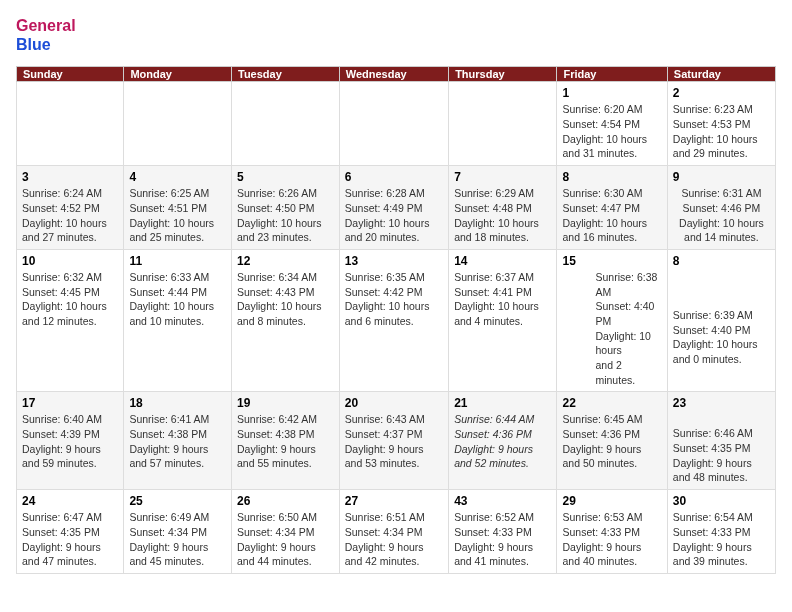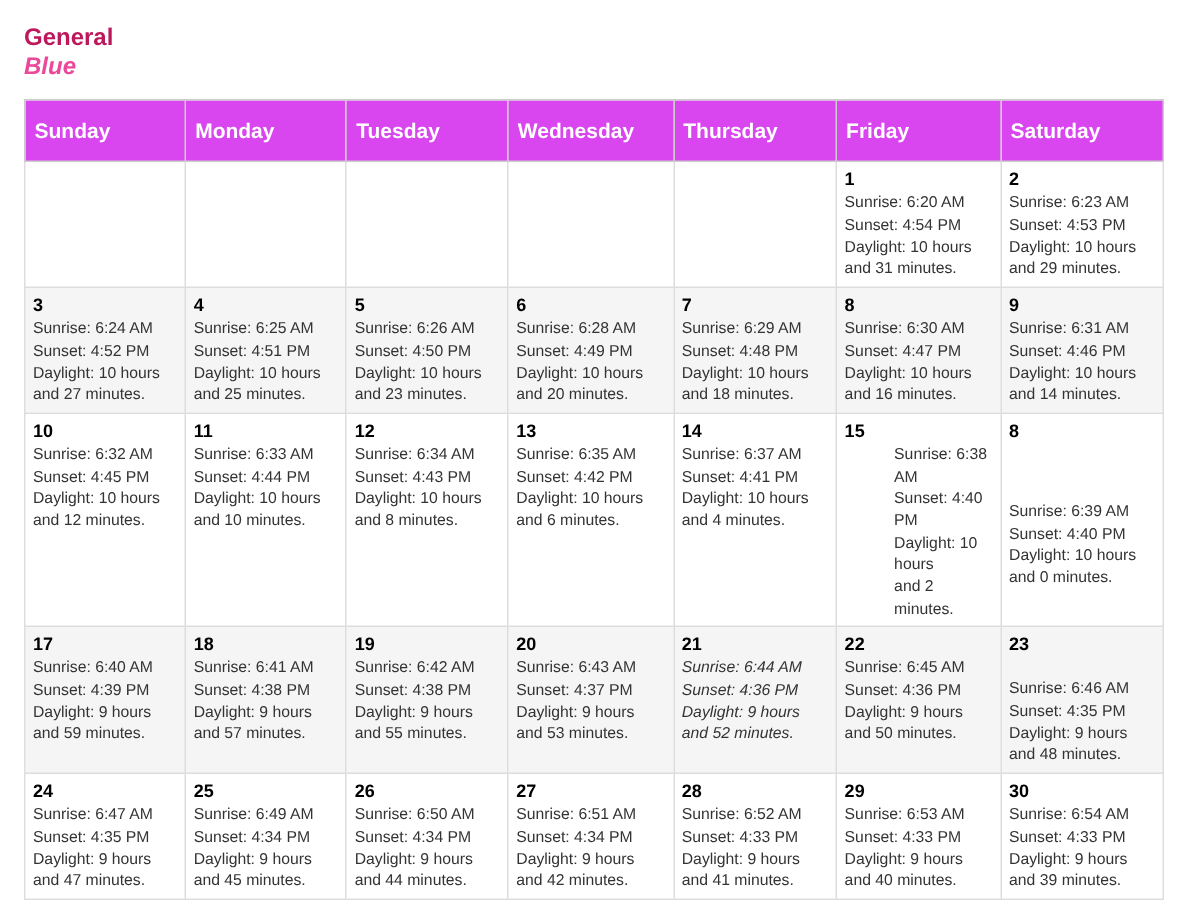--- a/index.html
+++ b/index.html
@@ -32,25 +32,25 @@
     .location {
       font-size: 15px;
       color: #555;
     }
     table {
       width: 100%;
       border-collapse: collapse;
       font-size: 11px;
     }
     thead tr th {
-      background: #d946ef;
+      background: #7f1d1d;
       color: #fff;
       text-align: left;
-      padding: 12px 6px;
-      font-size: 14px;
+      padding: 1px 6px;
+      font-size: 11px;
       font-weight: bold;
       border: 1px solid #ccc;
     }
     tbody tr td {
       vertical-align: top;
       border: 1px solid #ddd;
       padding: 4px 5px;
       height: 80px;
       width: 113px;
       background: #fff;
@@ -75,21 +75,21 @@
 </head>
 <body>
 
 <div class="header">
   <div class="logo">
 
     <div>
       <div style="font-size:16px;font-weight:bold;color:#1a1a2e;line-height:1.2;">
         <span style="color:#be185d;">General</span>
       </div>
-      <div style="font-size:16px;font-weight:bold;color:#ec4899;line-height:1.2;font-style:italic;">Blue</div>
+      <div style="font-size:16px;font-weight:bold;color:#1d4ed8;line-height:1.2;">Blue</div>
     </div>
   </div>
   <div class="title-block">
     <div class="month-title"></div>
     <div class="location"></div>
   </div>
 </div>
 
 <table>
   <thead>
@@ -163,21 +163,21 @@
         </td>
         <td>
           <div class="day-num">8</div>
           <div class="day-info" style="white-space: pre-line;">Sunrise: 6:30 AM
 Sunset: 4:47 PM
 Daylight: 10 hours
 and 16 minutes.</div>
         </td>
         <td>
           <div class="day-num">9</div>
-          <div class="day-info" style="white-space: pre-line;">Sunrise: 6:31 AM
+          <div class="day-info" style="white-space: pre-line; text-align: center;">Sunrise: 6:31 AM
 Sunset: 4:46 PM
 Daylight: 10 hours
 and 14 minutes.</div>
         </td>
       </tr>
       <tr>
         <td>
           <div class="day-num">10</div>
           <div class="day-info" style="white-space: pre-line;">Sunrise: 6:32 AM
 Sunset: 4:45 PM
@@ -301,21 +301,21 @@
 and 44 minutes.</div>
         </td>
         <td>
           <div class="day-num">27</div>
           <div class="day-info" style="white-space: pre-line;">Sunrise: 6:51 AM
 Sunset: 4:34 PM
 Daylight: 9 hours
 and 42 minutes.</div>
         </td>
         <td>
-          <div class="day-num">28</div>
+          <div class="day-num">43</div>
           <div class="day-info" style="white-space: pre-line;">Sunrise: 6:52 AM
 Sunset: 4:33 PM
 Daylight: 9 hours
 and 41 minutes.</div>
         </td>
         <td>
           <div class="day-num">29</div>
           <div class="day-info" style="white-space: pre-line;">Sunrise: 6:53 AM
 Sunset: 4:33 PM
 Daylight: 9 hours

